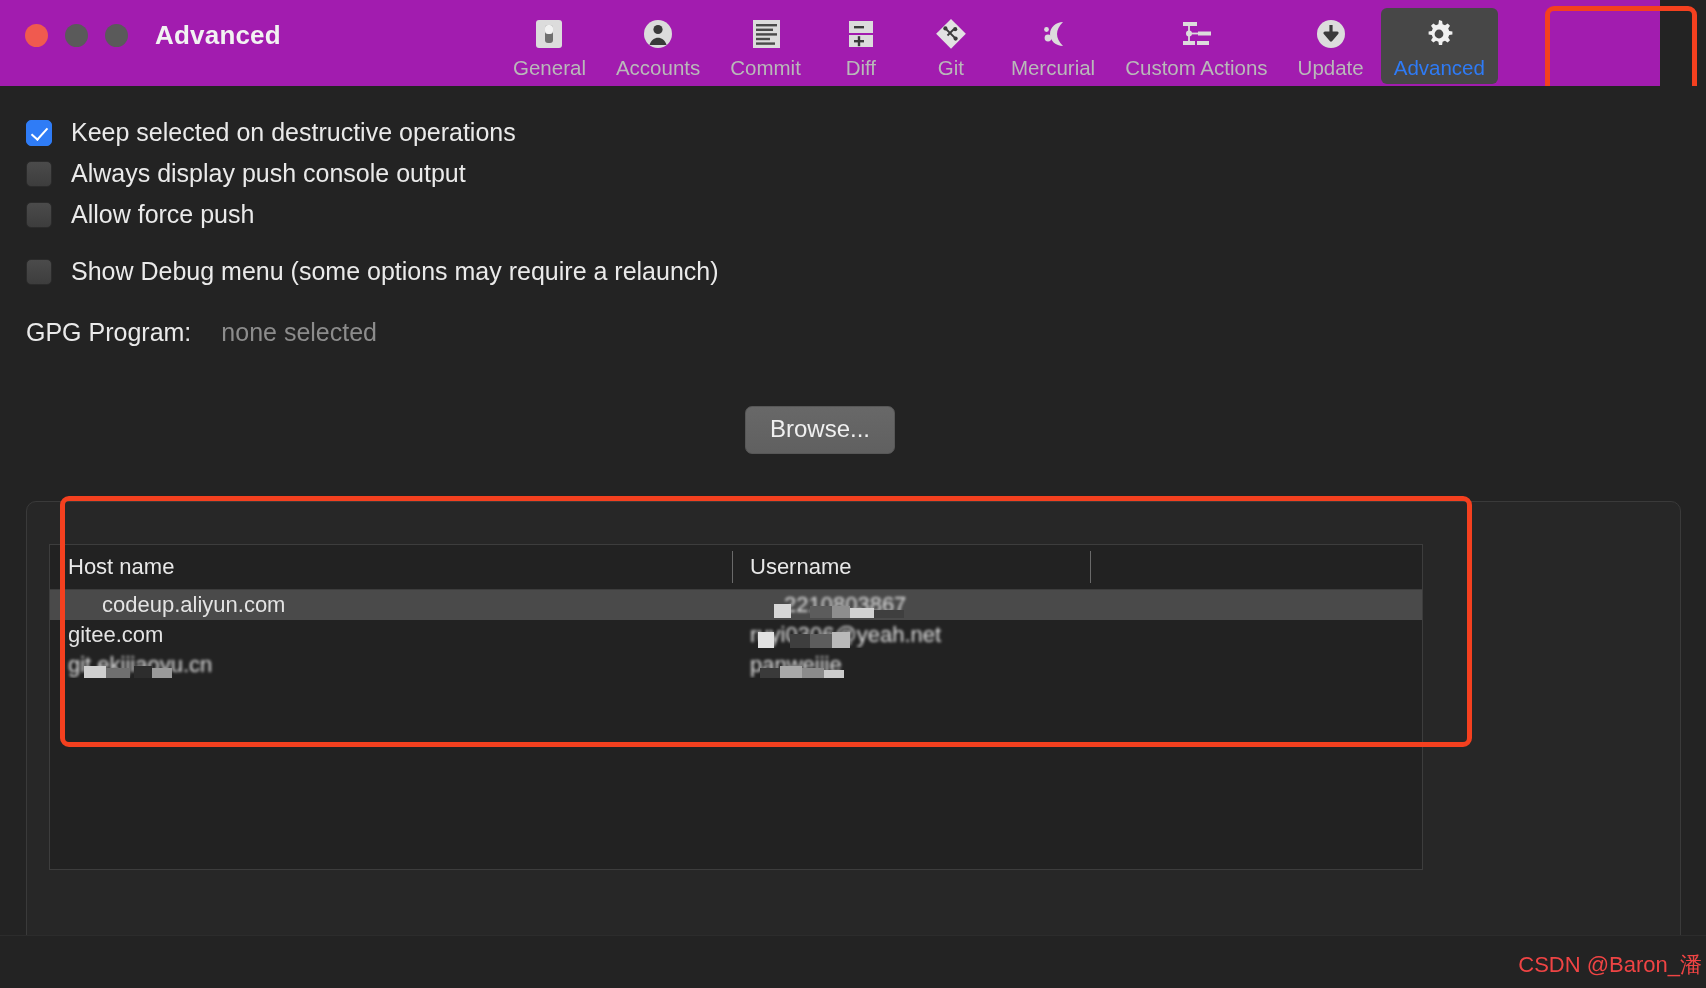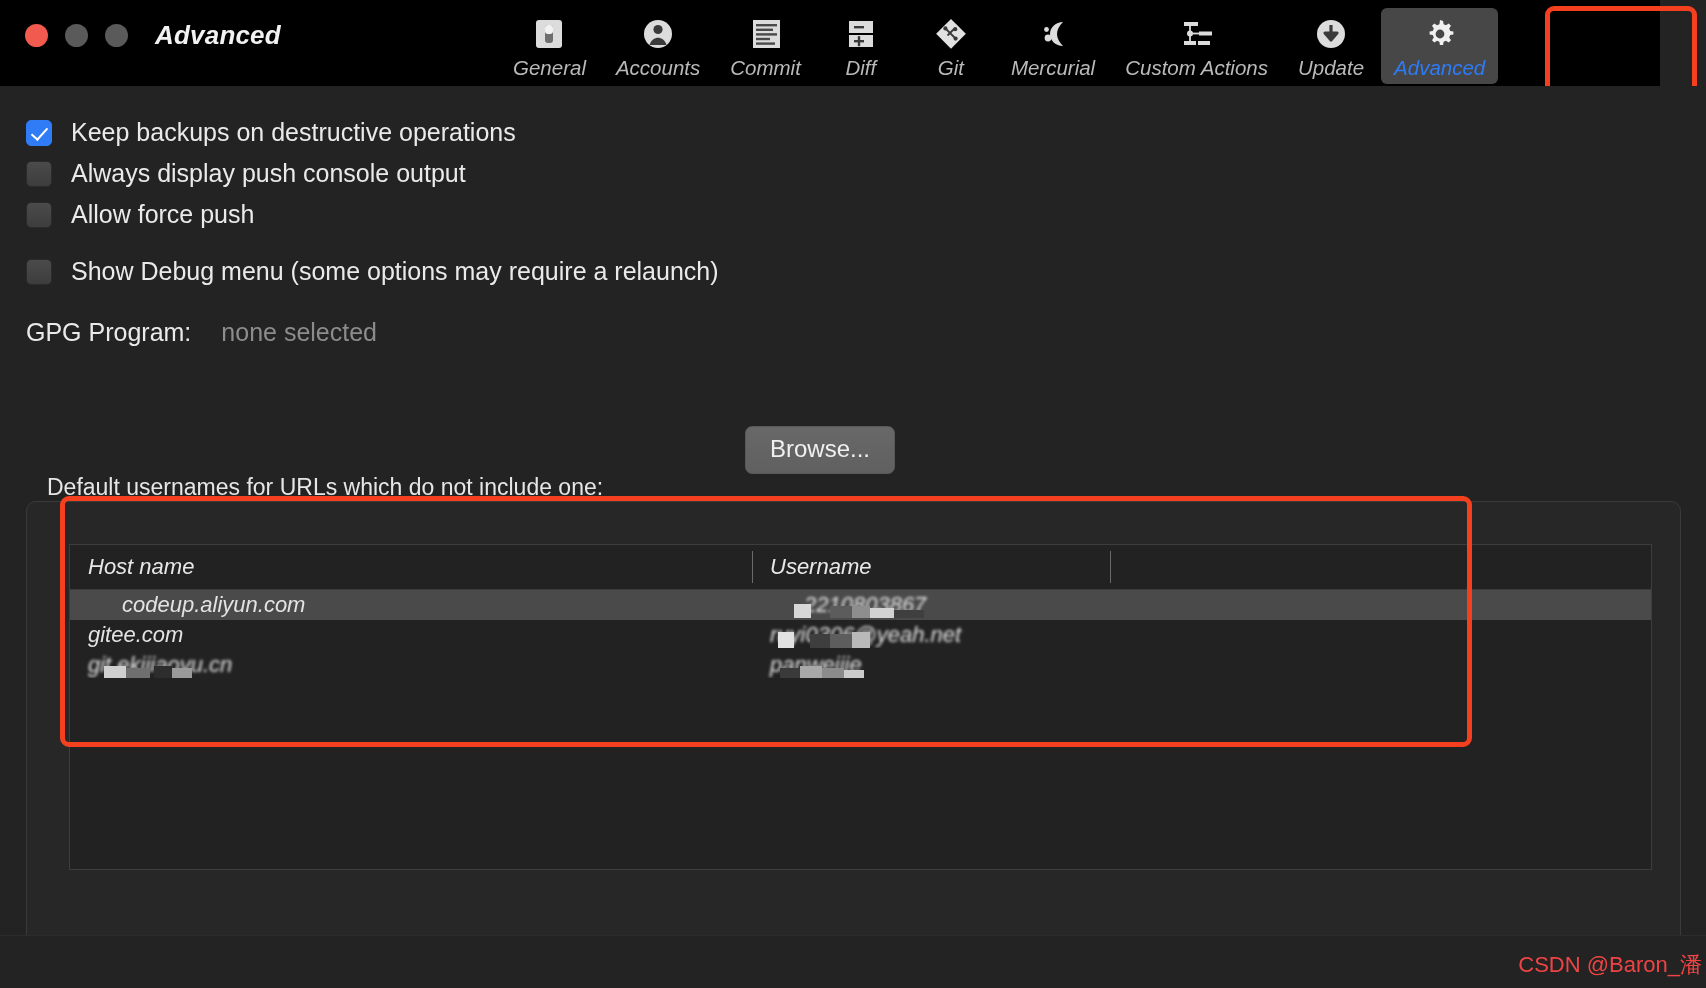--- a/index.html
+++ b/index.html
@@ -18,23 +18,22 @@
     background: #232323;
     overflow: hidden;
   }
 
   
   .titlebar {
     position: absolute;
     left: 0; top: 0;
     width: 1660px;
     height: 86px;
-    background: #000000;
+    background: #a21caf;
     border-bottom: 1px solid #111;
-    font-style: italic;
   }
   .traffic {
     position: absolute;
     left: 25px;
     top: 24px;
     display: flex;
     gap: 17px;
   }
   .dot {
     width: 23px; height: 23px;
@@ -158,21 +157,20 @@
   }
   .btn {
     background: linear-gradient(#686868, #606060);
     border: 1px solid #575757;
     border-radius: 7px;
     color: #f0f0f0;
     font-size: 24px;
     font-family: "Liberation Sans", sans-serif;
     padding: 8px 24px 10px 24px;
     cursor: default;
-    margin-top: 20px;
   }
   .browse-btn {
     position: absolute;
     left: 745px;
     top: 320px;
   }
 
   .table-caption {
     position: absolute;
     left: 47px;
@@ -188,29 +186,28 @@
     width: 1655px;
     height: 455px;
     background: #272727;
     border: 1px solid #3a3a3a;
     border-radius: 10px;
     box-sizing: border-box;
   }
 
   .tablewrap {
     position: absolute;
-    left: 42px;
+    left: 22px;
     top: 42px;
-    width: 1583px;
+    width: 1374px;
     height: 326px;
     background: #222222;
     border: 1px solid #3d3d3d;
     box-sizing: border-box;
     overflow: hidden;
-    font-style: italic;
   }
   .thead {
     display: flex;
     height: 44px;
     border-bottom: 1px solid #3d3d3d;
     background: #222222;
   }
   .th {
     font-size: 22px;
     color: #e8e8e8;
@@ -410,21 +407,21 @@
 
     </div>
 
     <div class="hl-box" style="left:1545px; top:6px; width:152px; height:97px;"></div>
   </div>
 
   <div class="content">
 
     <div class="chk-row" style="left:26px; top:32px;">
       <span class="cbox on"></span>
-      <span class="chk-label">Keep backups on destructive operations</span>
+      <span class="chk-label">Keep selected on destructive operations</span>
     </div>
 
     <div class="chk-row" style="left:26px; top:73px;">
       <span class="cbox"></span>
       <span class="chk-label">Always display push console output</span>
     </div>
 
     <div class="chk-row" style="left:26px; top:114px;">
       <span class="cbox"></span>
       <span class="chk-label">Allow force push</span>
@@ -435,21 +432,20 @@
       <span class="chk-label">Show Debug menu (some options may require a relaunch)</span>
     </div>
 
     <div class="gpg-row">
       <span class="gpg-label">GPG Program:</span>
       <span class="gpg-value">none selected</span>
     </div>
 
     <button class="btn browse-btn">Browse...</button>
 
-    <div class="table-caption">Default usernames for URLs which do not include one:</div>
 
     <div class="panel">
 
       <div class="tablewrap">
         <div class="thead">
           <div class="th col-host">Host name</div>
           <div class="th col-user">Username</div>
           <div class="th col-rest"></div>
         </div>
 

